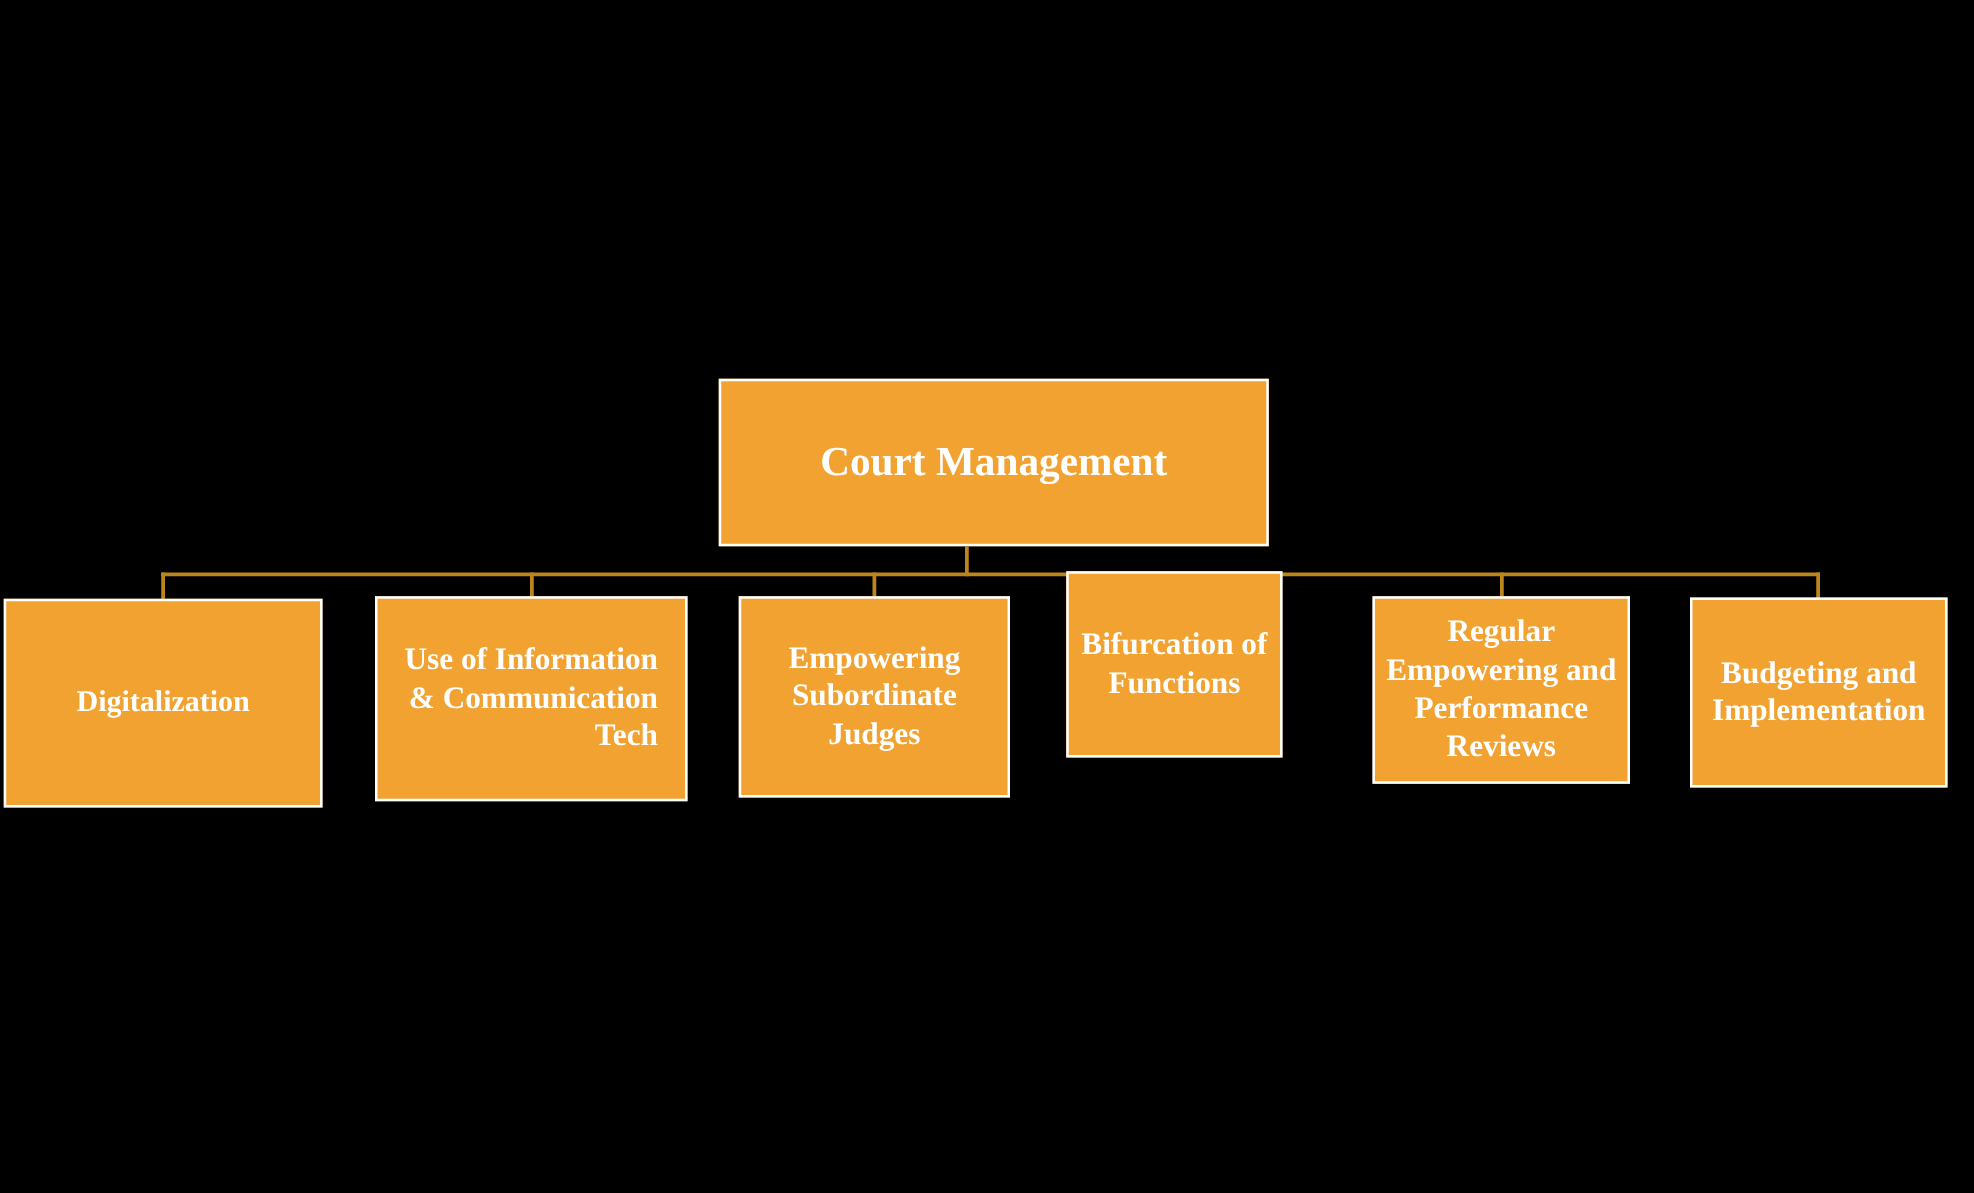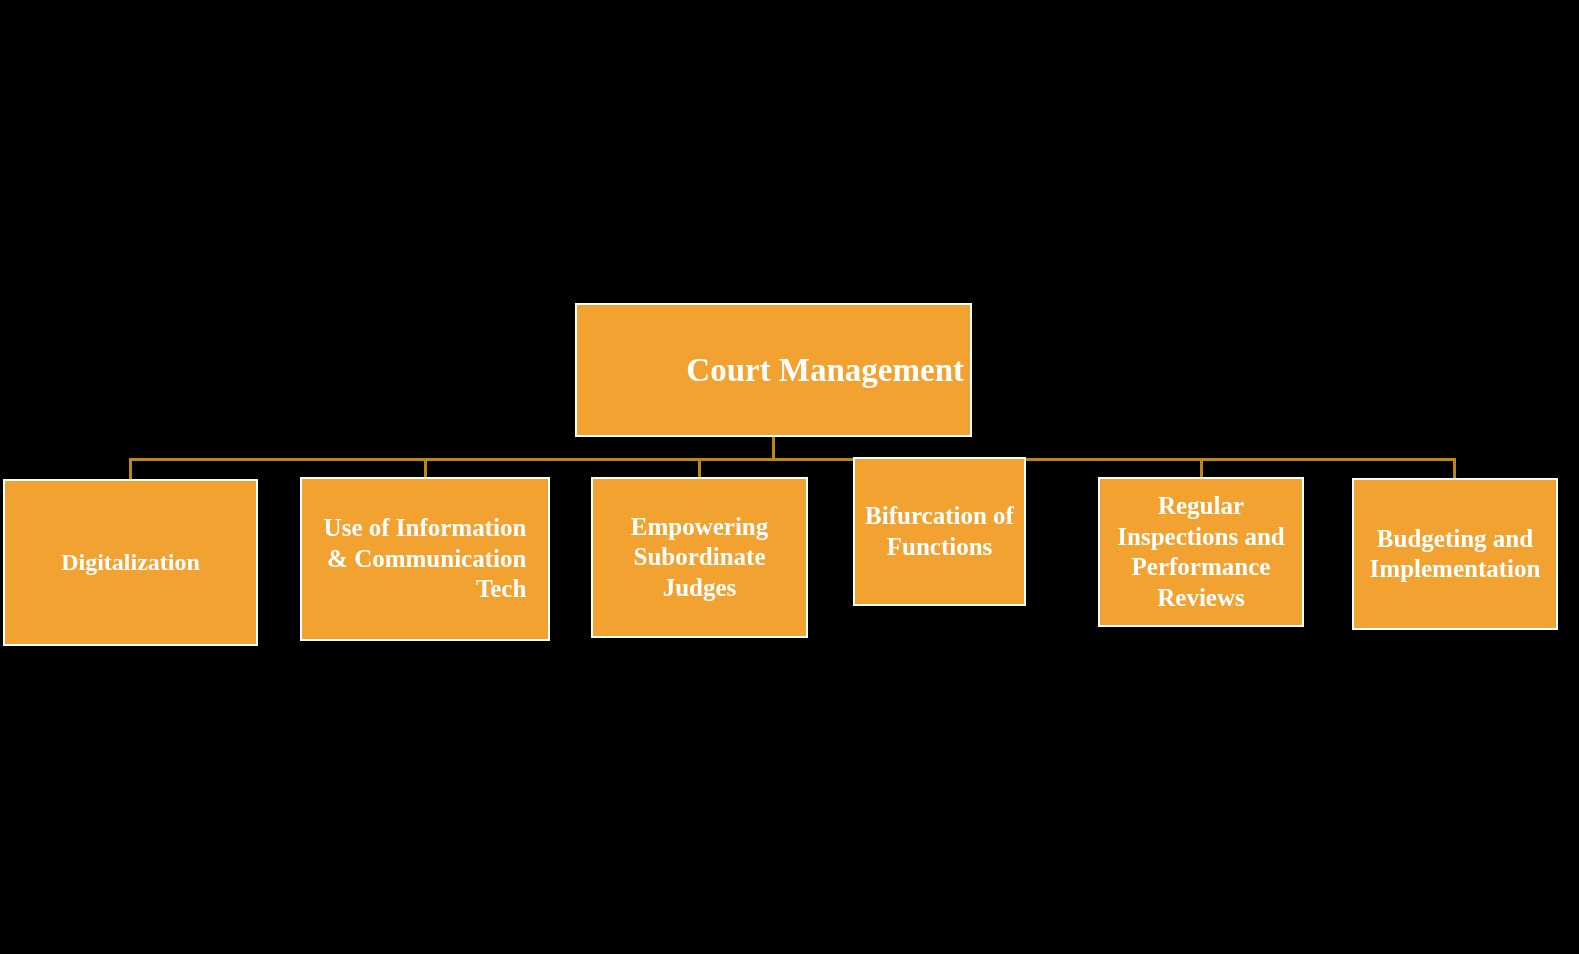--- a/index.html
+++ b/index.html
@@ -27,23 +27,22 @@
     font-weight: bold;
     display: flex;
     align-items: center;
     justify-content: center;
     text-align: center;
     white-space: pre-line;
     line-height: 1.22;
     padding: 4px 6px;
   }
   .root-node {
-    left: 575px; top: 303px; width: 397px; height: 134px;
+    left: 575px; top: 303px; width: 440px; height: 134px;
     font-size: 33px;
-    justify-content: flex-end;
   }
   .child { font-size: 25px; }
   .c1 { left: 3px;    top: 479px; width: 255px; height: 167px; font-size: 24px; }
   .c2 { left: 300px;  top: 477px; width: 250px; height: 164px; text-align: right; }
   .c3 { left: 591px;  top: 477px; width: 217px; height: 161px; }
   .c4 { left: 853px;  top: 457px; width: 173px; height: 149px; }
   .c5 { left: 1098px; top: 477px; width: 206px; height: 150px; }
   .c6 { left: 1352px; top: 478px; width: 206px; height: 152px; }
   .line {
     position: absolute;
@@ -93,21 +92,21 @@
 Judges</span>
   </div>
 
   <div class="node child c4">
     <span>Bifurcation of
 Functions</span>
   </div>
 
   <div class="node child c5">
     <span>Regular
-Inspections and
+Empowering and
 Performance
 Reviews</span>
   </div>
 
   <div class="node child c6">
     <span>Budgeting and
 Implementation</span>
   </div>
 
 </div>

